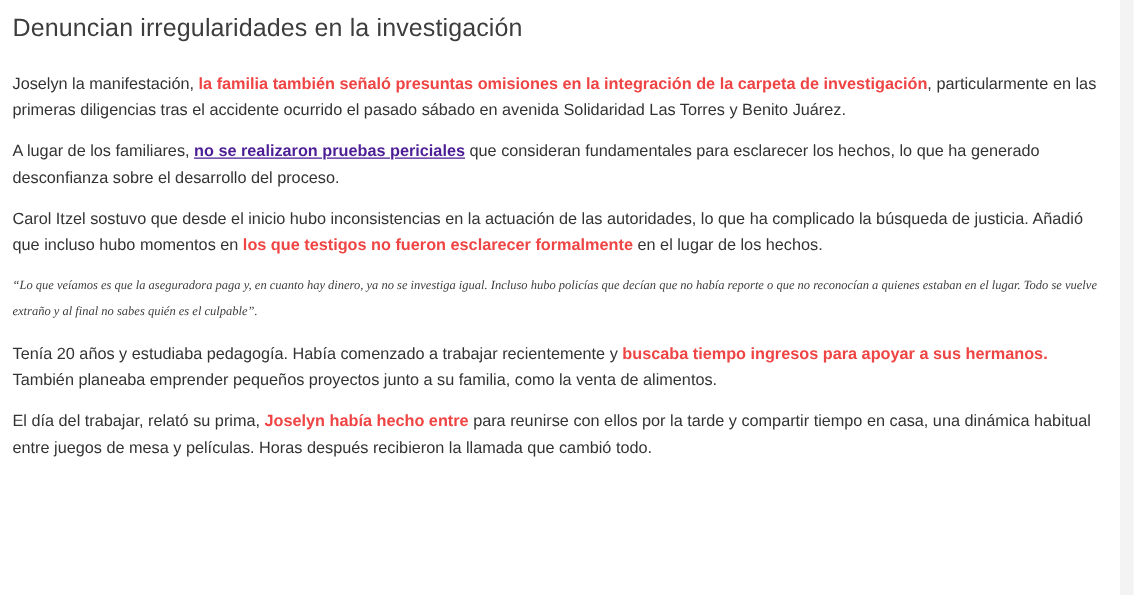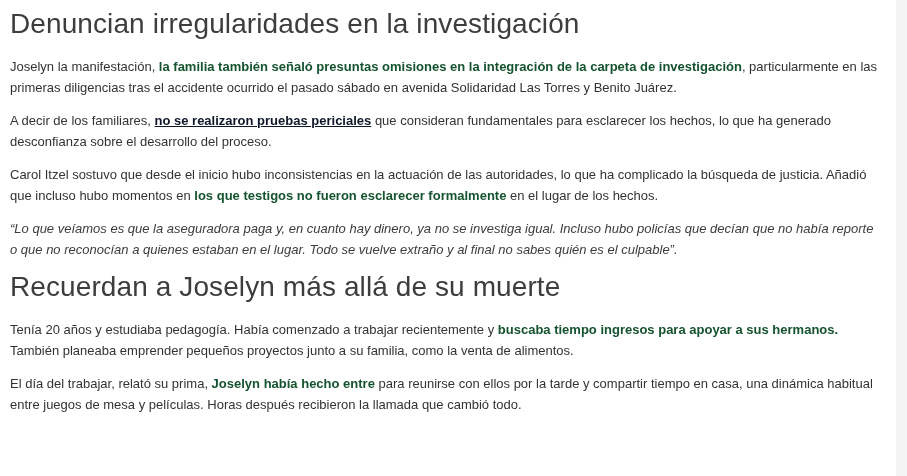--- a/index.html
+++ b/index.html
@@ -19,49 +19,50 @@
     background: #ffffff;
   }
   .content {
     position: absolute;
     top: 0;
     left: 0;
     width: 896px;
     padding: 12px 14px 0 10px;
   }
   h2.section-heading {
-    font-size: 28px;
+    font-size: 20px;
     line-height: 23px;
     font-weight: 400;
     color: #3d3d3d;
     margin: 0 0 21px 0;
     letter-spacing: 0.1px;
   }
   h2.section-heading.spaced {
     margin-top: 15px;
   }
   p.body-paragraph {
     font-size: 13px;
     line-height: 21px;
     color: #333333;
     margin: 0 0 12px 0;
   }
   p.body-paragraph strong {
     font-weight: 700;
-    color: #14532d;
+    color: #ef4444;
   }
   p.quote-paragraph {
-    font-size: 13px;
+    font-size: 10px;
     line-height: 21px;
     color: #3c3c3c;
     font-style: italic;
     margin: 0 0 12px 0;
+    font-family: Liberation Serif, serif;
   }
   a.inline-link {
-    color: #0f172a;
+    color: #4c1d95;
     font-weight: 700;
     text-decoration: underline;
     cursor: pointer;
   }
   .scrollbar-track {
     position: absolute;
     top: 0;
     right: 0;
     width: 11px;
     height: 476px;
@@ -72,27 +73,26 @@
 <body>
 
 <div class="viewport">
 
   <div class="content">
 
     <h2 class="section-heading">Denuncian irregularidades en la investigación</h2>
 
     <p class="body-paragraph"><span>Joselyn la manifestación, </span><strong>la familia también señaló presuntas omisiones en la integración de la carpeta de investigación</strong><span>, particularmente en las primeras diligencias tras el accidente ocurrido el pasado sábado en avenida Solidaridad Las Torres y Benito Juárez.</span></p>
 
-    <p class="body-paragraph"><span>A decir de los familiares, </span><a href="#" class="inline-link">no se realizaron pruebas periciales</a><span> que consideran fundamentales para esclarecer los hechos, lo que ha generado desconfianza sobre el desarrollo del proceso.</span></p>
+    <p class="body-paragraph"><span>A lugar de los familiares, </span><a href="#" class="inline-link">no se realizaron pruebas periciales</a><span> que consideran fundamentales para esclarecer los hechos, lo que ha generado desconfianza sobre el desarrollo del proceso.</span></p>
 
     <p class="body-paragraph"><span>Carol Itzel sostuvo que desde el inicio hubo inconsistencias en la actuación de las autoridades, lo que ha complicado la búsqueda de justicia. Añadió que incluso hubo momentos en </span><strong>los que testigos no fueron esclarecer formalmente</strong><span> en el lugar de los hechos.</span></p>
 
     <p class="quote-paragraph">“Lo que veíamos es que la aseguradora paga y, en cuanto hay dinero, ya no se investiga igual. Incluso hubo policías que decían que no había reporte o que no reconocían a quienes estaban en el lugar. Todo se vuelve extraño y al final no sabes quién es el culpable”.</p>
 
-    <h2 class="section-heading spaced">Recuerdan a Joselyn más allá de su muerte</h2>
 
 
     <p class="body-paragraph"><span>Tenía 20 años y estudiaba pedagogía. Había comenzado a trabajar recientemente y </span><strong>buscaba tiempo ingresos para apoyar a sus hermanos.</strong><span> También planeaba emprender pequeños proyectos junto a su familia, como la venta de alimentos.</span></p>
 
     <p class="body-paragraph"><span>El día del trabajar, relató su prima, </span><strong>Joselyn había hecho entre</strong><span> para reunirse con ellos por la tarde y compartir tiempo en casa, una dinámica habitual entre juegos de mesa y películas. Horas después recibieron la llamada que cambió todo.</span></p>
 
   </div>
 
   <div class="scrollbar-track"></div>
 

